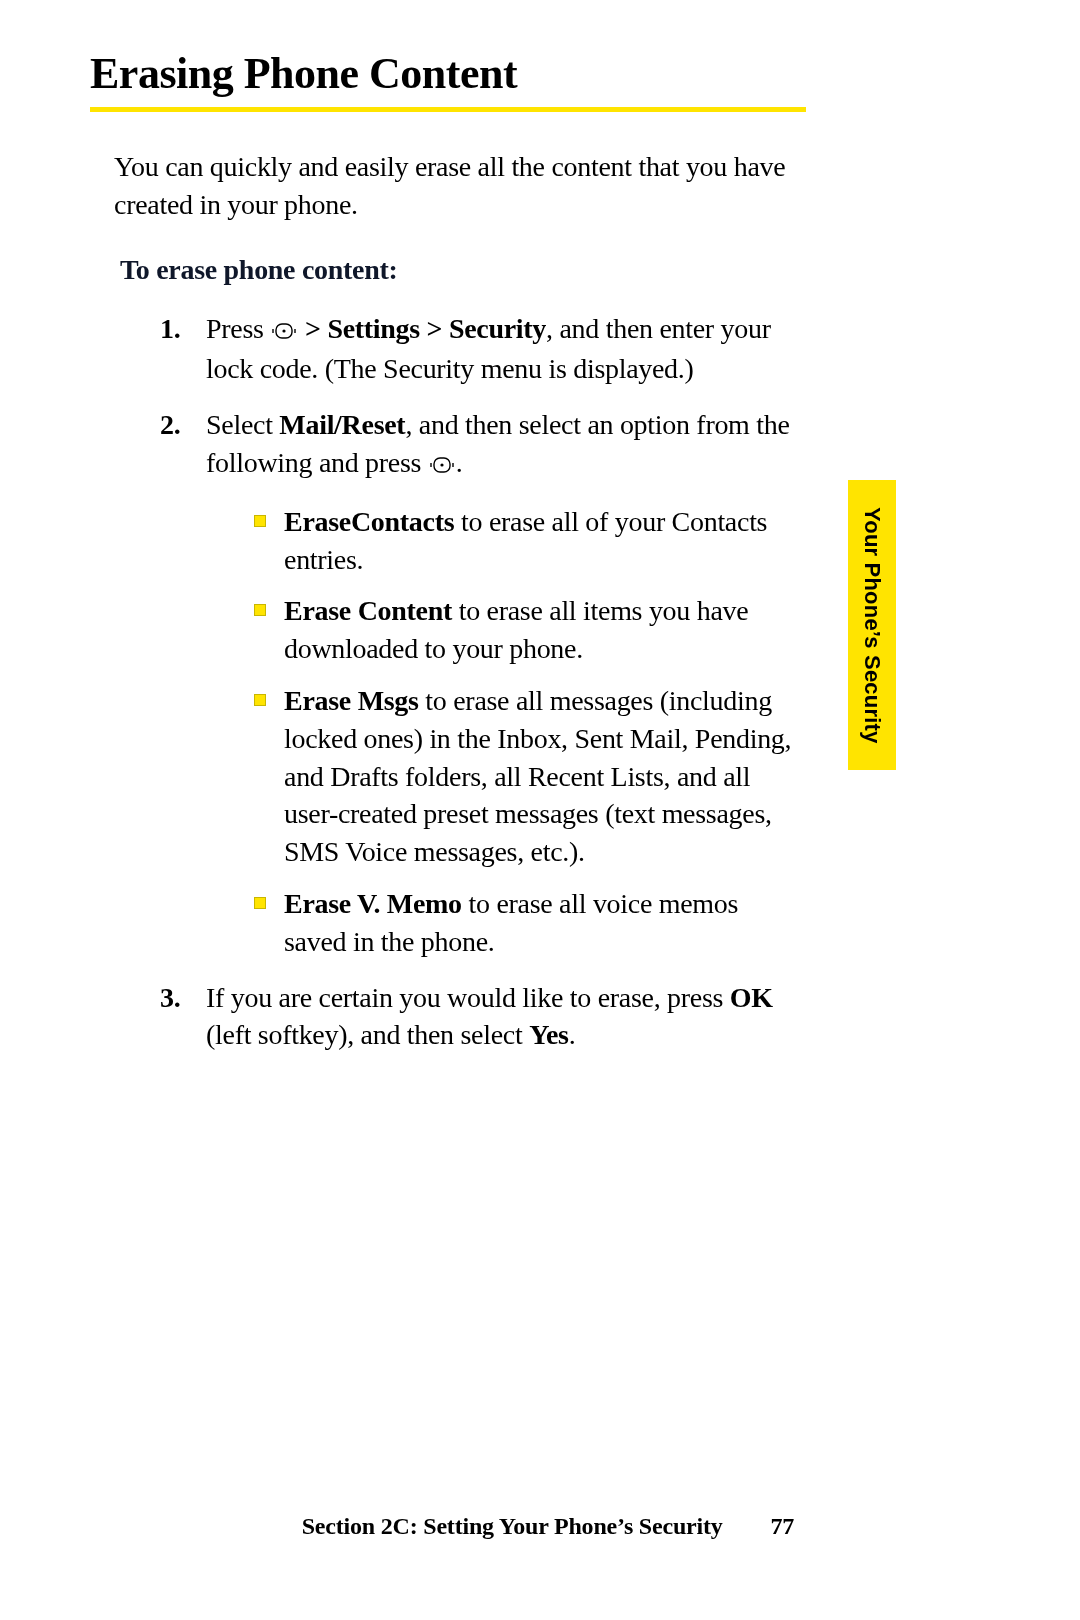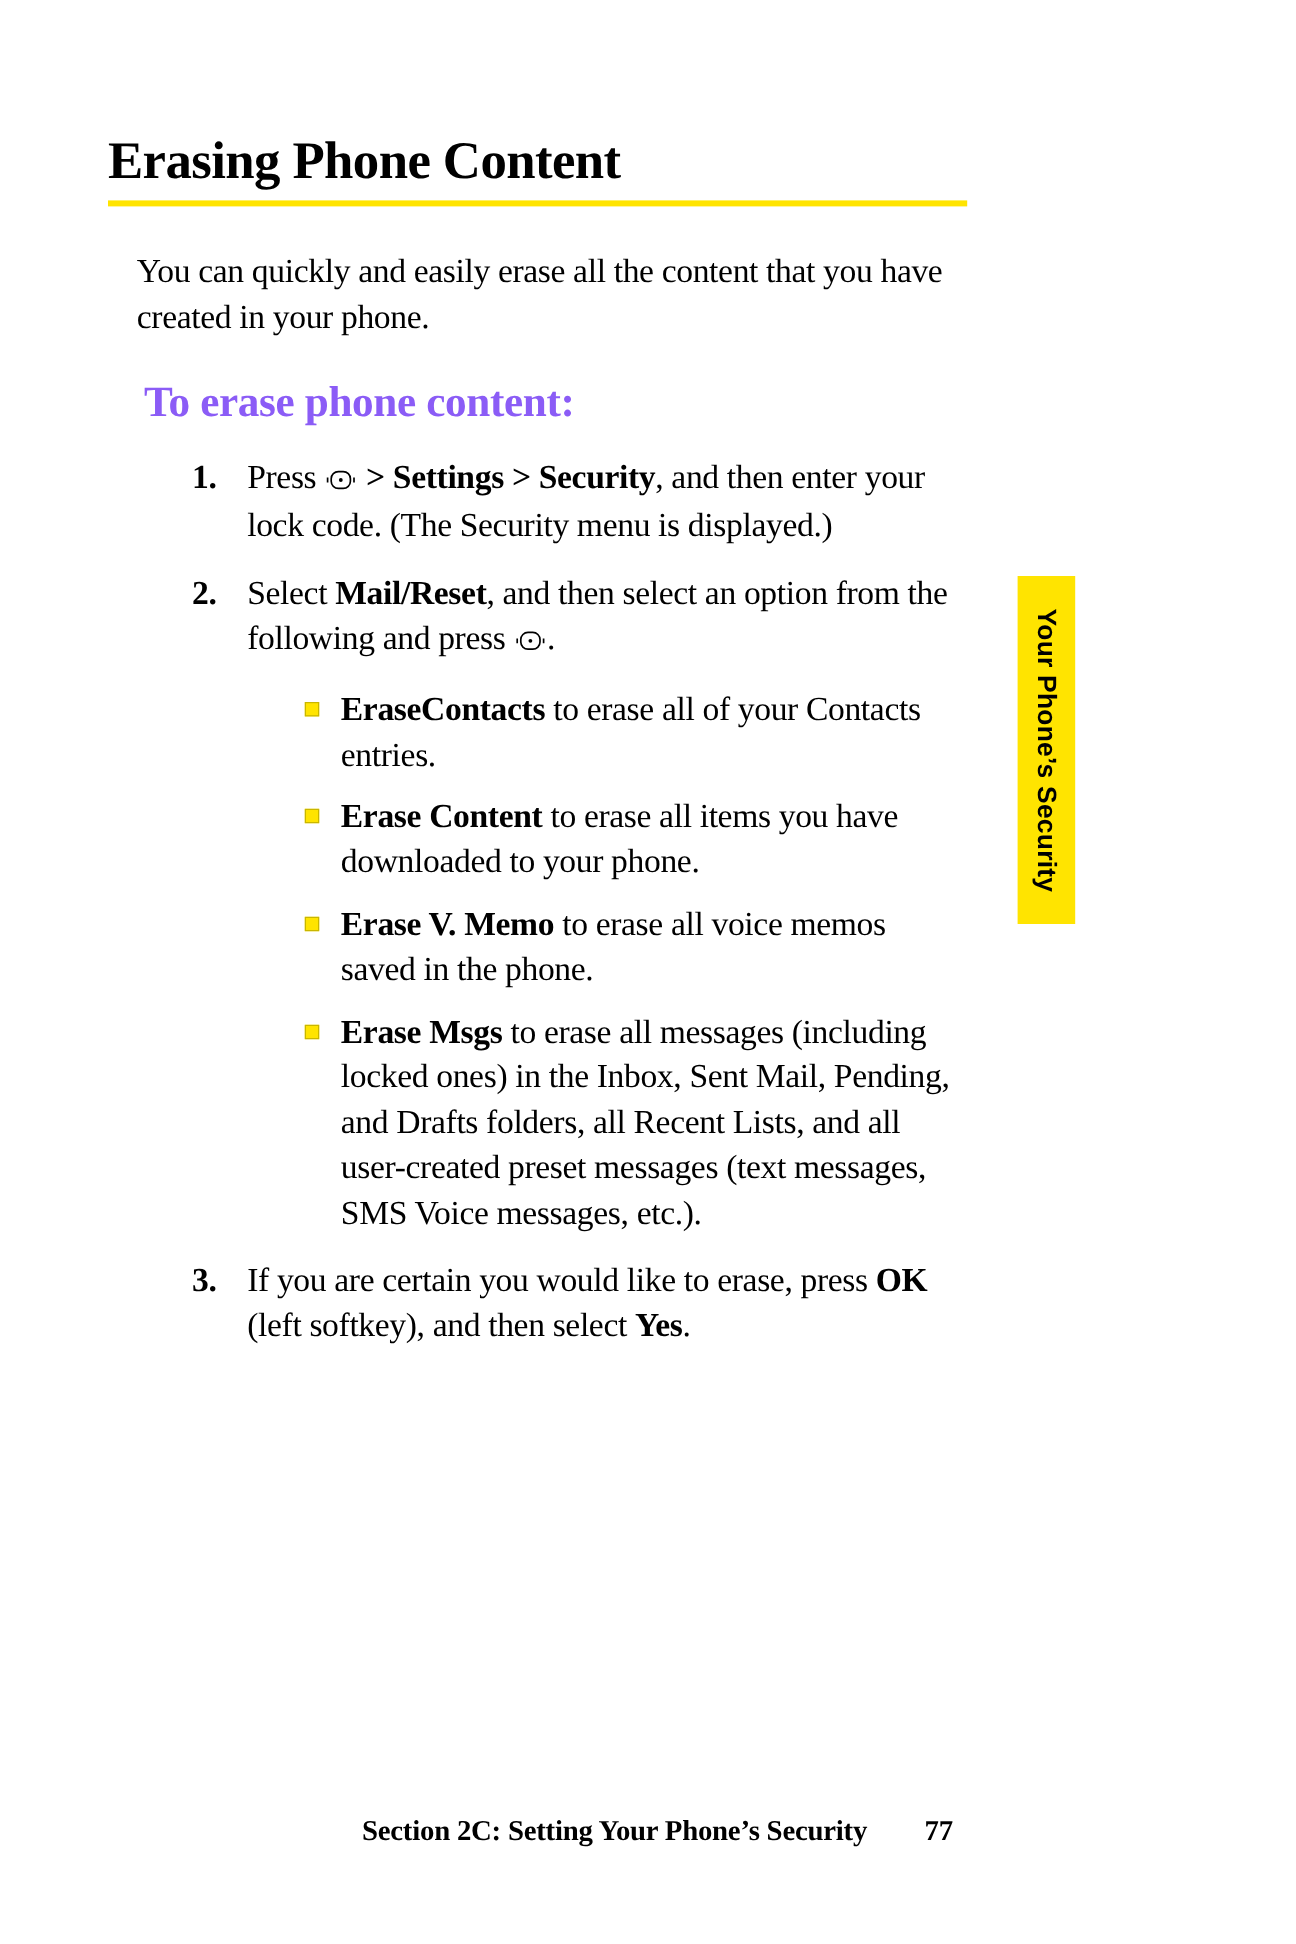--- a/index.html
+++ b/index.html
@@ -8,21 +8,21 @@
     height: 1620px;
     background: #ffffff;
     font-family: Georgia, "Times New Roman", serif;
     color: #000;
     position: relative;
   }
   .page {
     position: relative;
     width: 896px;
     height: 1620px;
-    padding: 108px 90px 80px 90px;
+    padding: 48px 90px 80px 90px;
   }
   .heading {
     font-size: 44px;
     font-weight: bold;
     letter-spacing: -0.5px;
     margin-bottom: 8px;
   }
   .heading-underline {
     width: 100%;
     height: 5px;
@@ -31,23 +31,23 @@
   }
   .intro {
     font-size: 28px;
     line-height: 1.35;
     letter-spacing: -0.3px;
     margin-left: 24px;
     margin-right: 10px;
     margin-bottom: 30px;
   }
   .subheading {
-    font-size: 36px;
+    font-size: 28px;
     font-weight: bold;
-    color: #8b5cf6;
+    color: #0f172a;
     letter-spacing: -0.3px;
     margin-left: 30px;
     margin-bottom: 24px;
   }
   ol.steps {
     list-style: none;
     margin-left: 70px;
     margin-right: 0px;
   }
   ol.steps > li {
@@ -158,24 +158,24 @@
           </svg></span><span>.</span>
 
       <ul class="sub">
         <li>
           <span class="bold">EraseContacts</span><span> to erase all of your Contacts entries.</span>
         </li>
         <li>
           <span class="bold">Erase Content</span><span> to erase all items you have downloaded to your phone.</span>
         </li>
         <li>
-          <span class="bold">Erase V. Memo</span><span> to erase all voice memos saved in the phone.</span>
+          <span class="bold">Erase Msgs</span><span> to erase all messages (including locked ones) in the Inbox, Sent Mail, Pending, and Drafts folders, all Recent Lists, and all user-created preset messages (text messages, SMS Voice messages, etc.).</span>
         </li>
         <li>
-          <span class="bold">Erase Msgs</span><span> to erase all messages (including locked ones) in the Inbox, Sent Mail, Pending, and Drafts folders, all Recent Lists, and all user-created preset messages (text messages, SMS Voice messages, etc.).</span>
+          <span class="bold">Erase V. Memo</span><span> to erase all voice memos saved in the phone.</span>
         </li>
       </ul>
     </li>
 
     <li>
       <span class="num">3.</span>
       <span>If you are certain you would like to erase, press </span><span class="bold">OK</span><span> (left softkey), and then select </span><span class="bold">Yes</span><span>.</span>
     </li>
 
   </ol>

